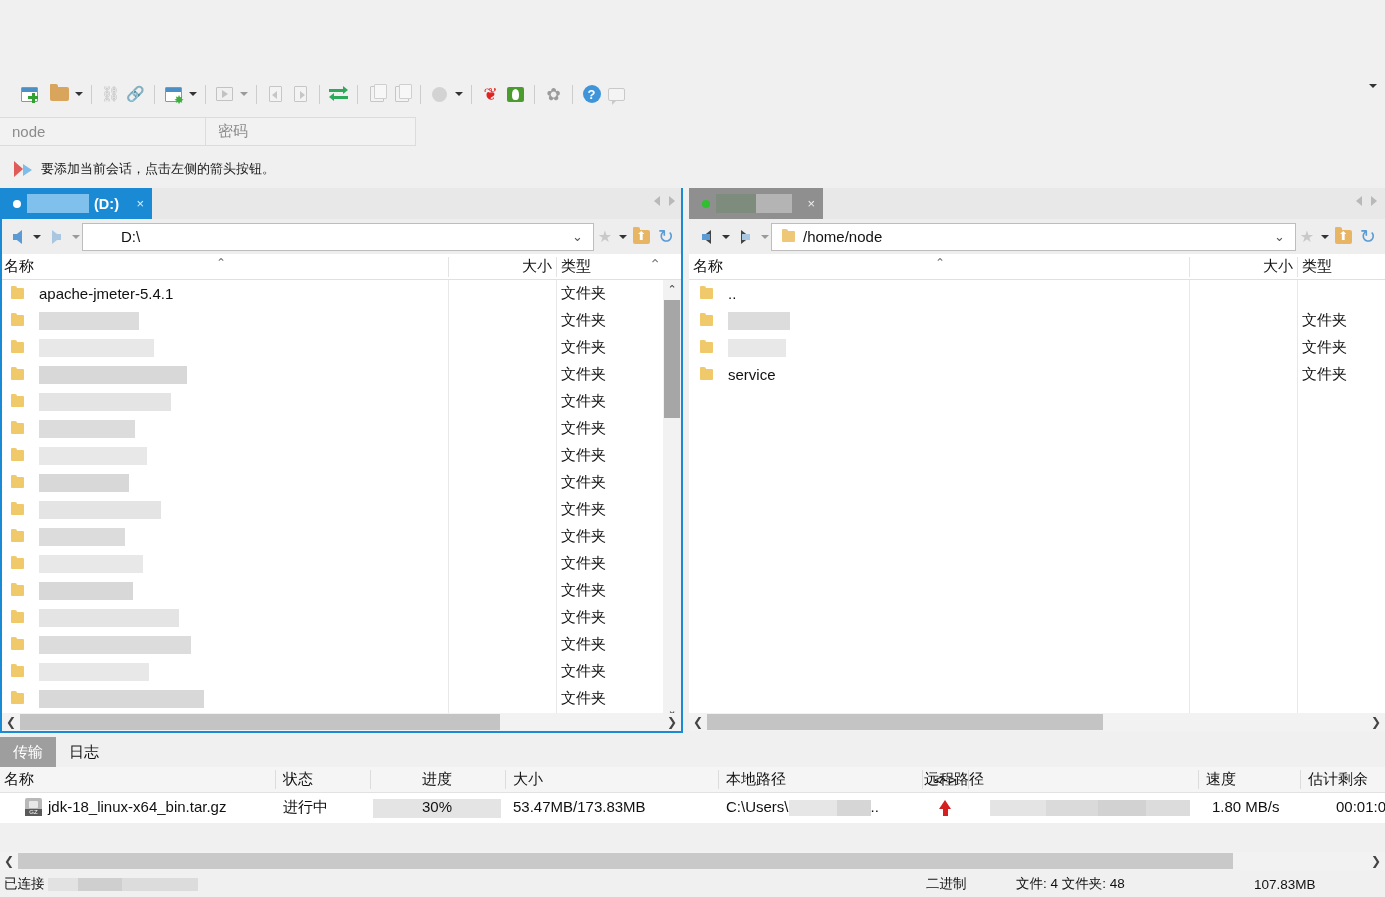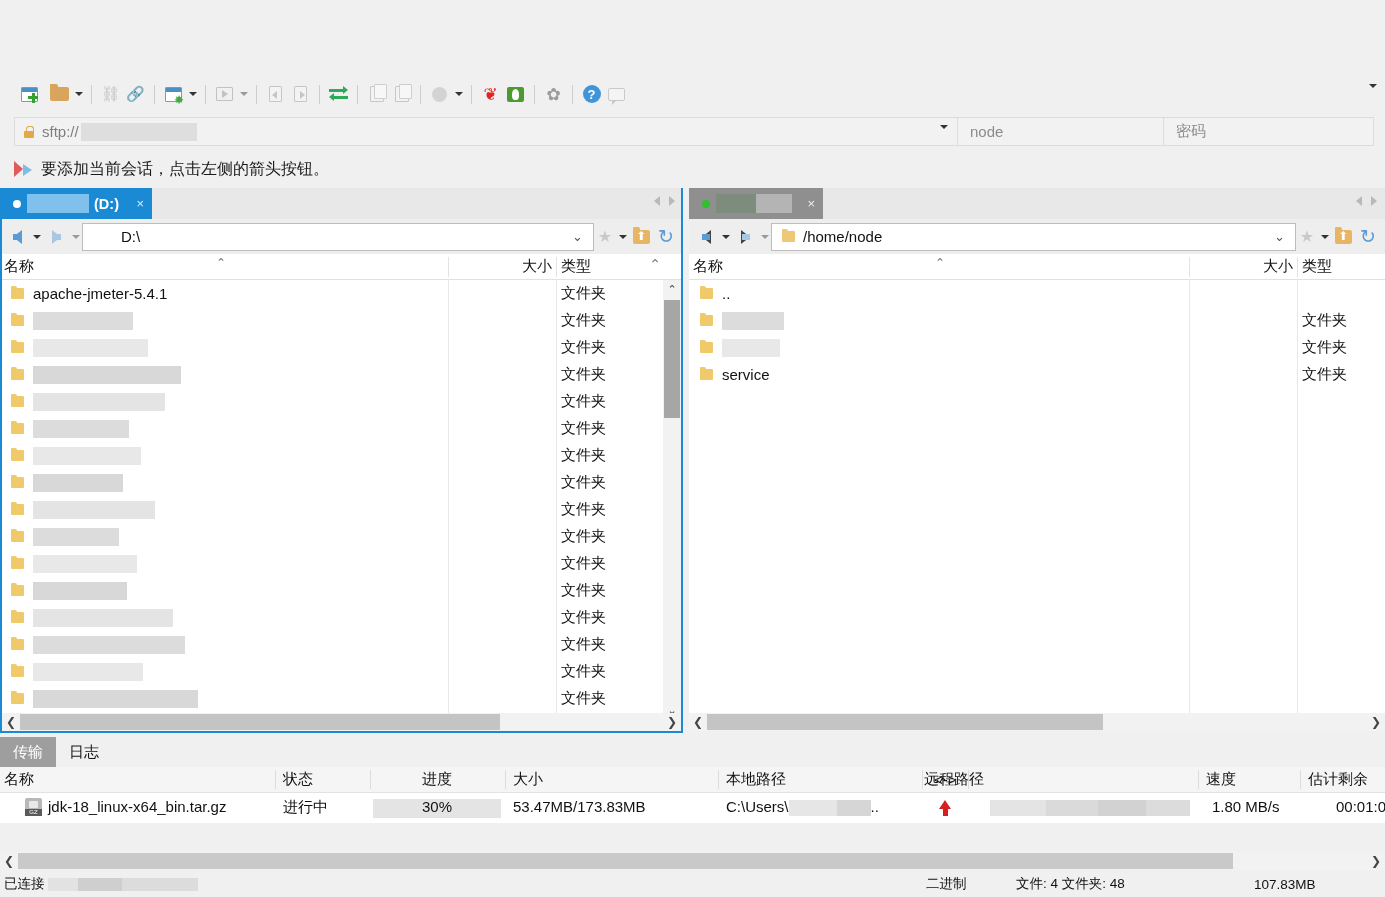--- a/index.html
+++ b/index.html
@@ -116,21 +116,21 @@
   .nodebox { width: 206px; }
   .pwbox { width: 210px; }
 
   
   .hintrow { position: absolute; top: 152px; left: 0; width: 1385px; height: 34px; display:flex; align-items:center; padding-left: 14px; }
   .flag { width: 19px; height: 16px; position: relative; margin-right: 8px; flex: none; }
   .flag::before { content:""; position:absolute; left:0; top:0; width:0; height:0;
       border-left:9px solid #e05a5a; border-top:8px solid transparent; border-bottom:8px solid transparent; }
   .flag::after { content:""; position:absolute; left:9px; top:3px; width:0; height:0;
       border-left:9px solid #7fbde8; border-top:6px solid transparent; border-bottom:6px solid transparent; }
-  .hint-text { font-size: 16px; color: #1a1a1a; }
+  .hint-text { font-size: 13px; color: #1a1a1a; }
 
   
   .panel { position: absolute; top: 188px; height: 545px; }
   .panel.left  { left: 0;    width: 683px; }
   .panel.right { left: 689px; width: 696px; }
 
   .tabstrip { position: relative; height: 31px; background: #e8e8e8; }
   .tab { position:absolute; left:0; top:0; height:31px; display:flex; align-items:center; padding: 0 8px 0 13px; }
   .tab.active-left { background:#1a8ad4; color:#fff; width: 152px; }
   .tab.active-right { background:#8f8f8f; color:#fff; width: 134px; }
@@ -164,21 +164,21 @@
   .ic-up::after { content:"⬆"; position:absolute; left:0; right:0; top:-2px; text-align:center; color:#fff; font-size:12px; line-height:16px; }
   .nav-refresh { width:26px; display:flex; align-items:center; justify-content:center; color:#5b9bd5; font-size:19px; }
 
   .listhead { height: 26px; background:#fff; display:flex; align-items:flex-end; position:relative;
               border-bottom:1px solid #e0e0e0; }
   .lh { font-size:15px; color:#111; padding-bottom:3px; position:relative; }
   .lh-sep { position:absolute; top:3px; bottom:2px; width:1px; background:#e3e3e3; }
   .sortcaret { position:absolute; font-size:12px; color:#777; }
 
   .listbody { position:relative; background:#fff; overflow:hidden; }
-  .row { height:27px; display:flex; align-items:center; position:relative; }
+  .row { height:27px; display:flex; align-items:center; position:relative;gap:6px; }
   .row-folder { width:13px; height:11px; background:#f0c96a; border-radius:1px; position:relative; margin-left:11px; flex:none; }
   .row-folder::before { content:""; position:absolute; left:0; top:-2.5px; width:6px; height:3px; background:#f0c96a; border-radius:1px 2px 0 0; }
   .row-name { margin-left:9px; font-size:15px; color:#111; white-space:nowrap; }
   .row-type { position:absolute; font-size:15px; color:#111; }
   .redact { display:inline-block; background:#e2e2e2; height:18px; vertical-align:middle; }
   .vsep { position:absolute; top:0; bottom:0; width:1px; background:#e8e8e8; }
 
   
   .vscroll { position:absolute; right:0; top:0; bottom:0; width:18px; background:#f2f2f2; }
   .vsb-btn { height:18px; display:flex; align-items:center; justify-content:center; font-size:11px; color:#444; }
@@ -302,26 +302,20 @@
     <div class="tb">
         <span class="ic-help">?</span>
       </div>
     <div class="tb">
         <span class="ic-chat"></span>
       </div>
     <div class="tb-overflow"><span class="caret-dn"></span></div>
   </div>
 
   <div class="addrrow">
-    <div class="addrbox">
-      <span class="lock"></span>
-      <span class="addr-text">sftp://</span>
-      <span class="addr-redact"></span>
-      <span class="addr-caret"><span class="caret-dn"></span></span>
-    </div>
     <div class="nodebox">node</div>
     <div class="pwbox">密码</div>
   </div>
 
   <div class="hintrow">
     <span class="flag"></span>
     <span class="hint-text">要添加当前会话，点击左侧的箭头按钮。</span>
   </div>
 
   <div class="panel left">

